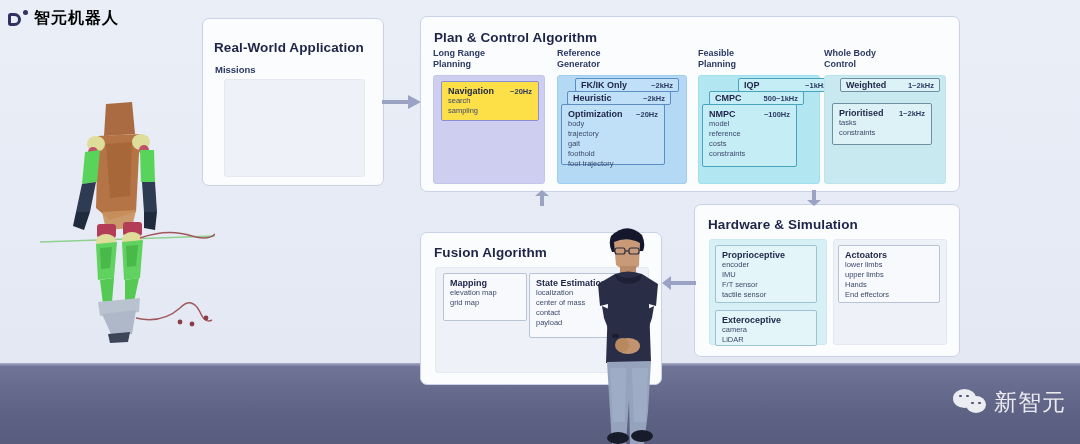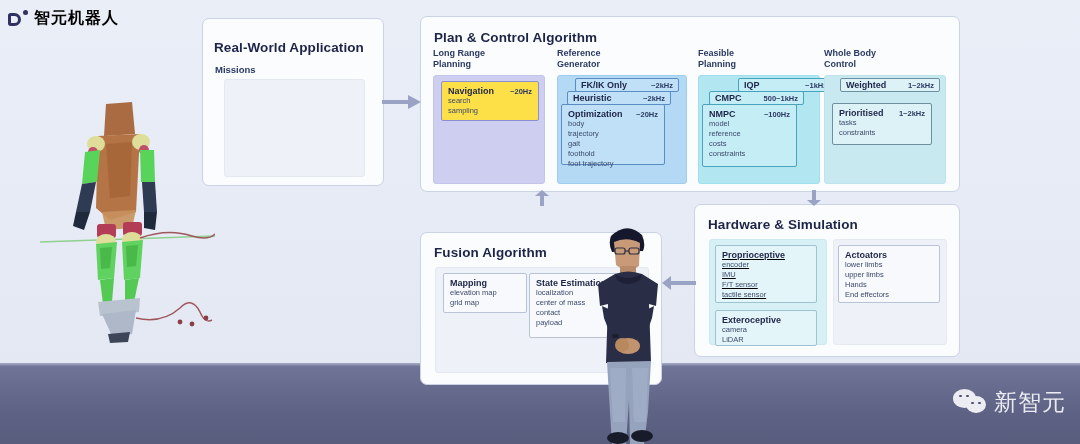--- a/index.html
+++ b/index.html
@@ -235,21 +235,21 @@
       <span class="fq">1~2kHz</span>
     </div>
     <div class="li">tasks</div>
     <div class="li">constraints</div>
   </div>
 </div>
 
 <div class="panel" style="left:420px;top:204px;width:242px;height:153px;margin-top:28px;">
   <div class="panel-title" style="position:absolute;left:13px;top:12px;">Fusion Algorithm</div>
   <div class="group g-pale" style="left:14px;top:34px;width:214px;height:106px;position:absolute;"></div>
-  <div class="card c-plain" style="left:22px;top:40px;width:84px;height:40px;">
+  <div class="card c-plain" style="left:22px;top:40px;width:84px;height:48px;">
     <div class="hd">
         <span class="nm">Mapping</span>
       </div>
     <div class="li">elevation map</div>
     <div class="li">grid map</div>
   </div>
   <div class="card c-plain" style="left:108px;top:40px;width:108px;height:65px;">
     <div class="hd">
       <span class="nm">State Estimation</span>
       <span class="fq">Hz</span>
@@ -258,21 +258,21 @@
     <div class="li">center of mass</div>
     <div class="li">contact</div>
     <div class="li">payload</div>
   </div>
 </div>
 
 <div class="panel" style="left:694px;top:204px;width:266px;height:153px;">
   <div class="panel-title" style="position:absolute;left:13px;top:12px;">Hardware &amp; Simulation</div>
   <div class="group g-ice" style="left:14px;top:34px;width:118px;height:106px;position:absolute;"></div>
   <div class="group g-pale" style="left:138px;top:34px;width:114px;height:106px;position:absolute;"></div>
-  <div class="card c-ice" style="left:20px;top:40px;width:102px;height:58px;text-decoration:underline;">
+  <div class="card c-ice" style="left:20px;top:40px;width:102px;height:58px;">
     <div class="hd">
         <span class="nm">Proprioceptive</span>
       </div>
     <div class="li">encoder</div>
     <div class="li">IMU</div>
     <div class="li">F/T sensor</div>
     <div class="li">tactile sensor</div>
   </div>
   <div class="card c-ice" style="left:20px;top:105px;width:102px;height:36px;">
     <div class="hd">

